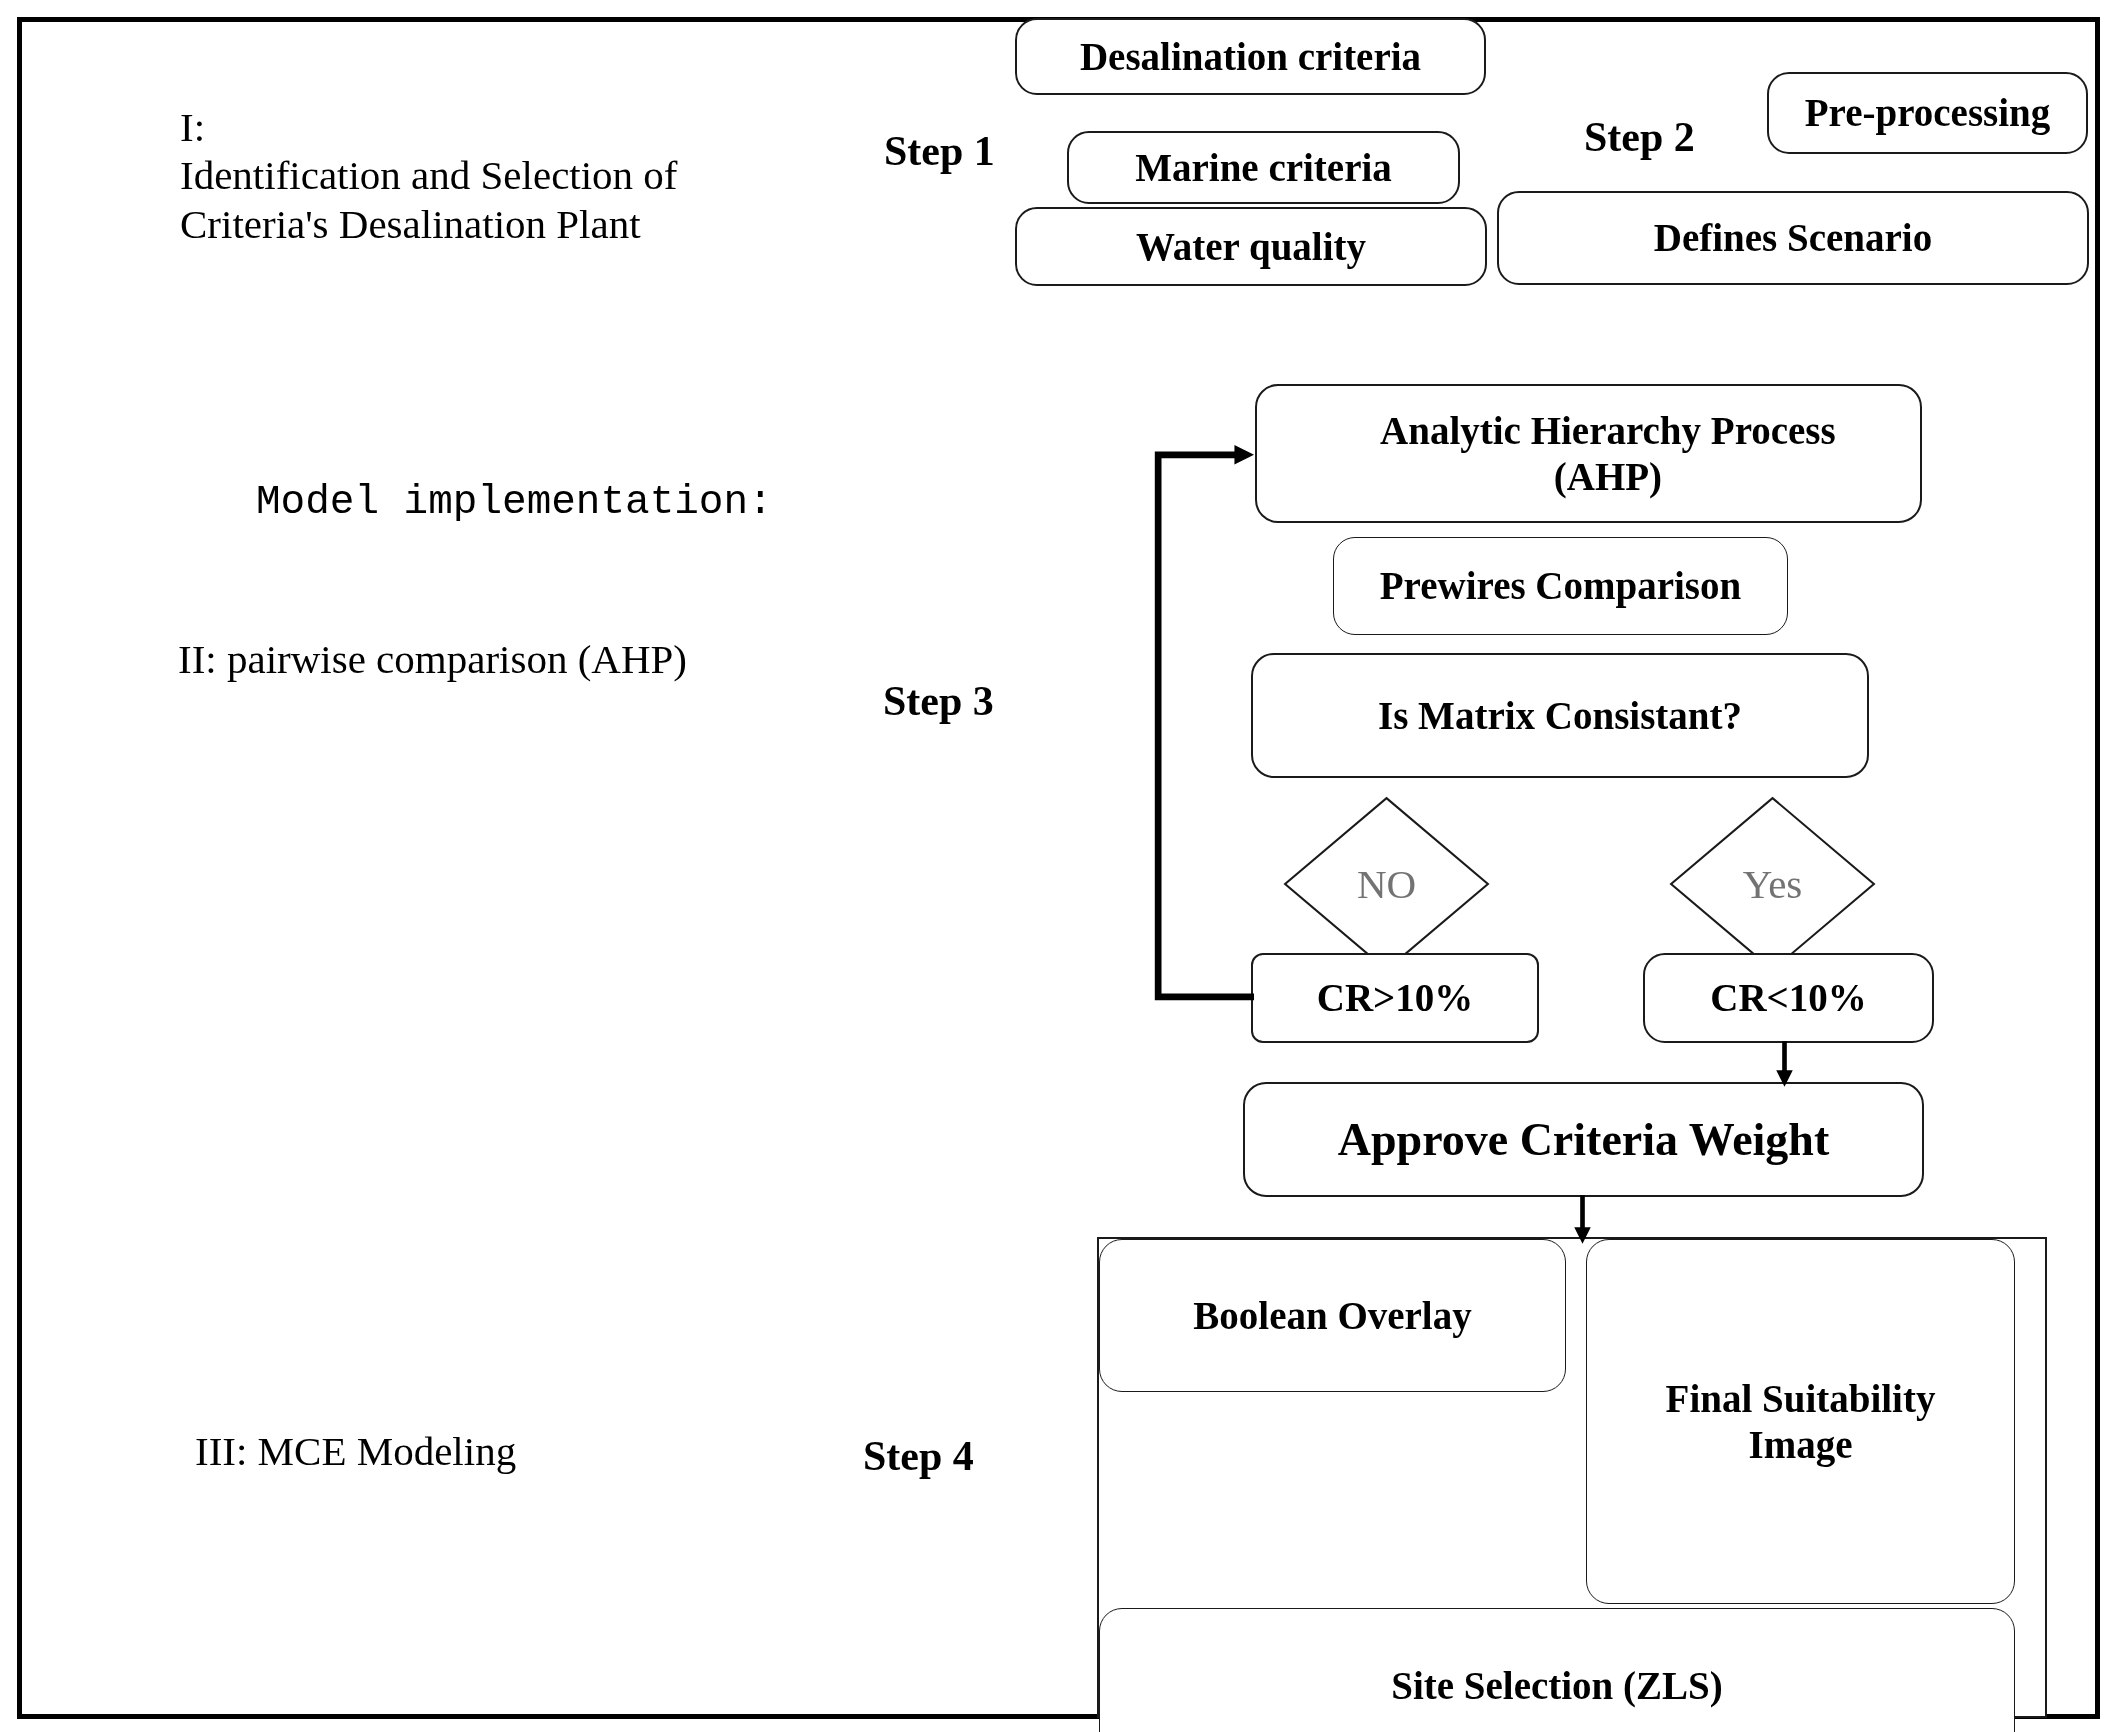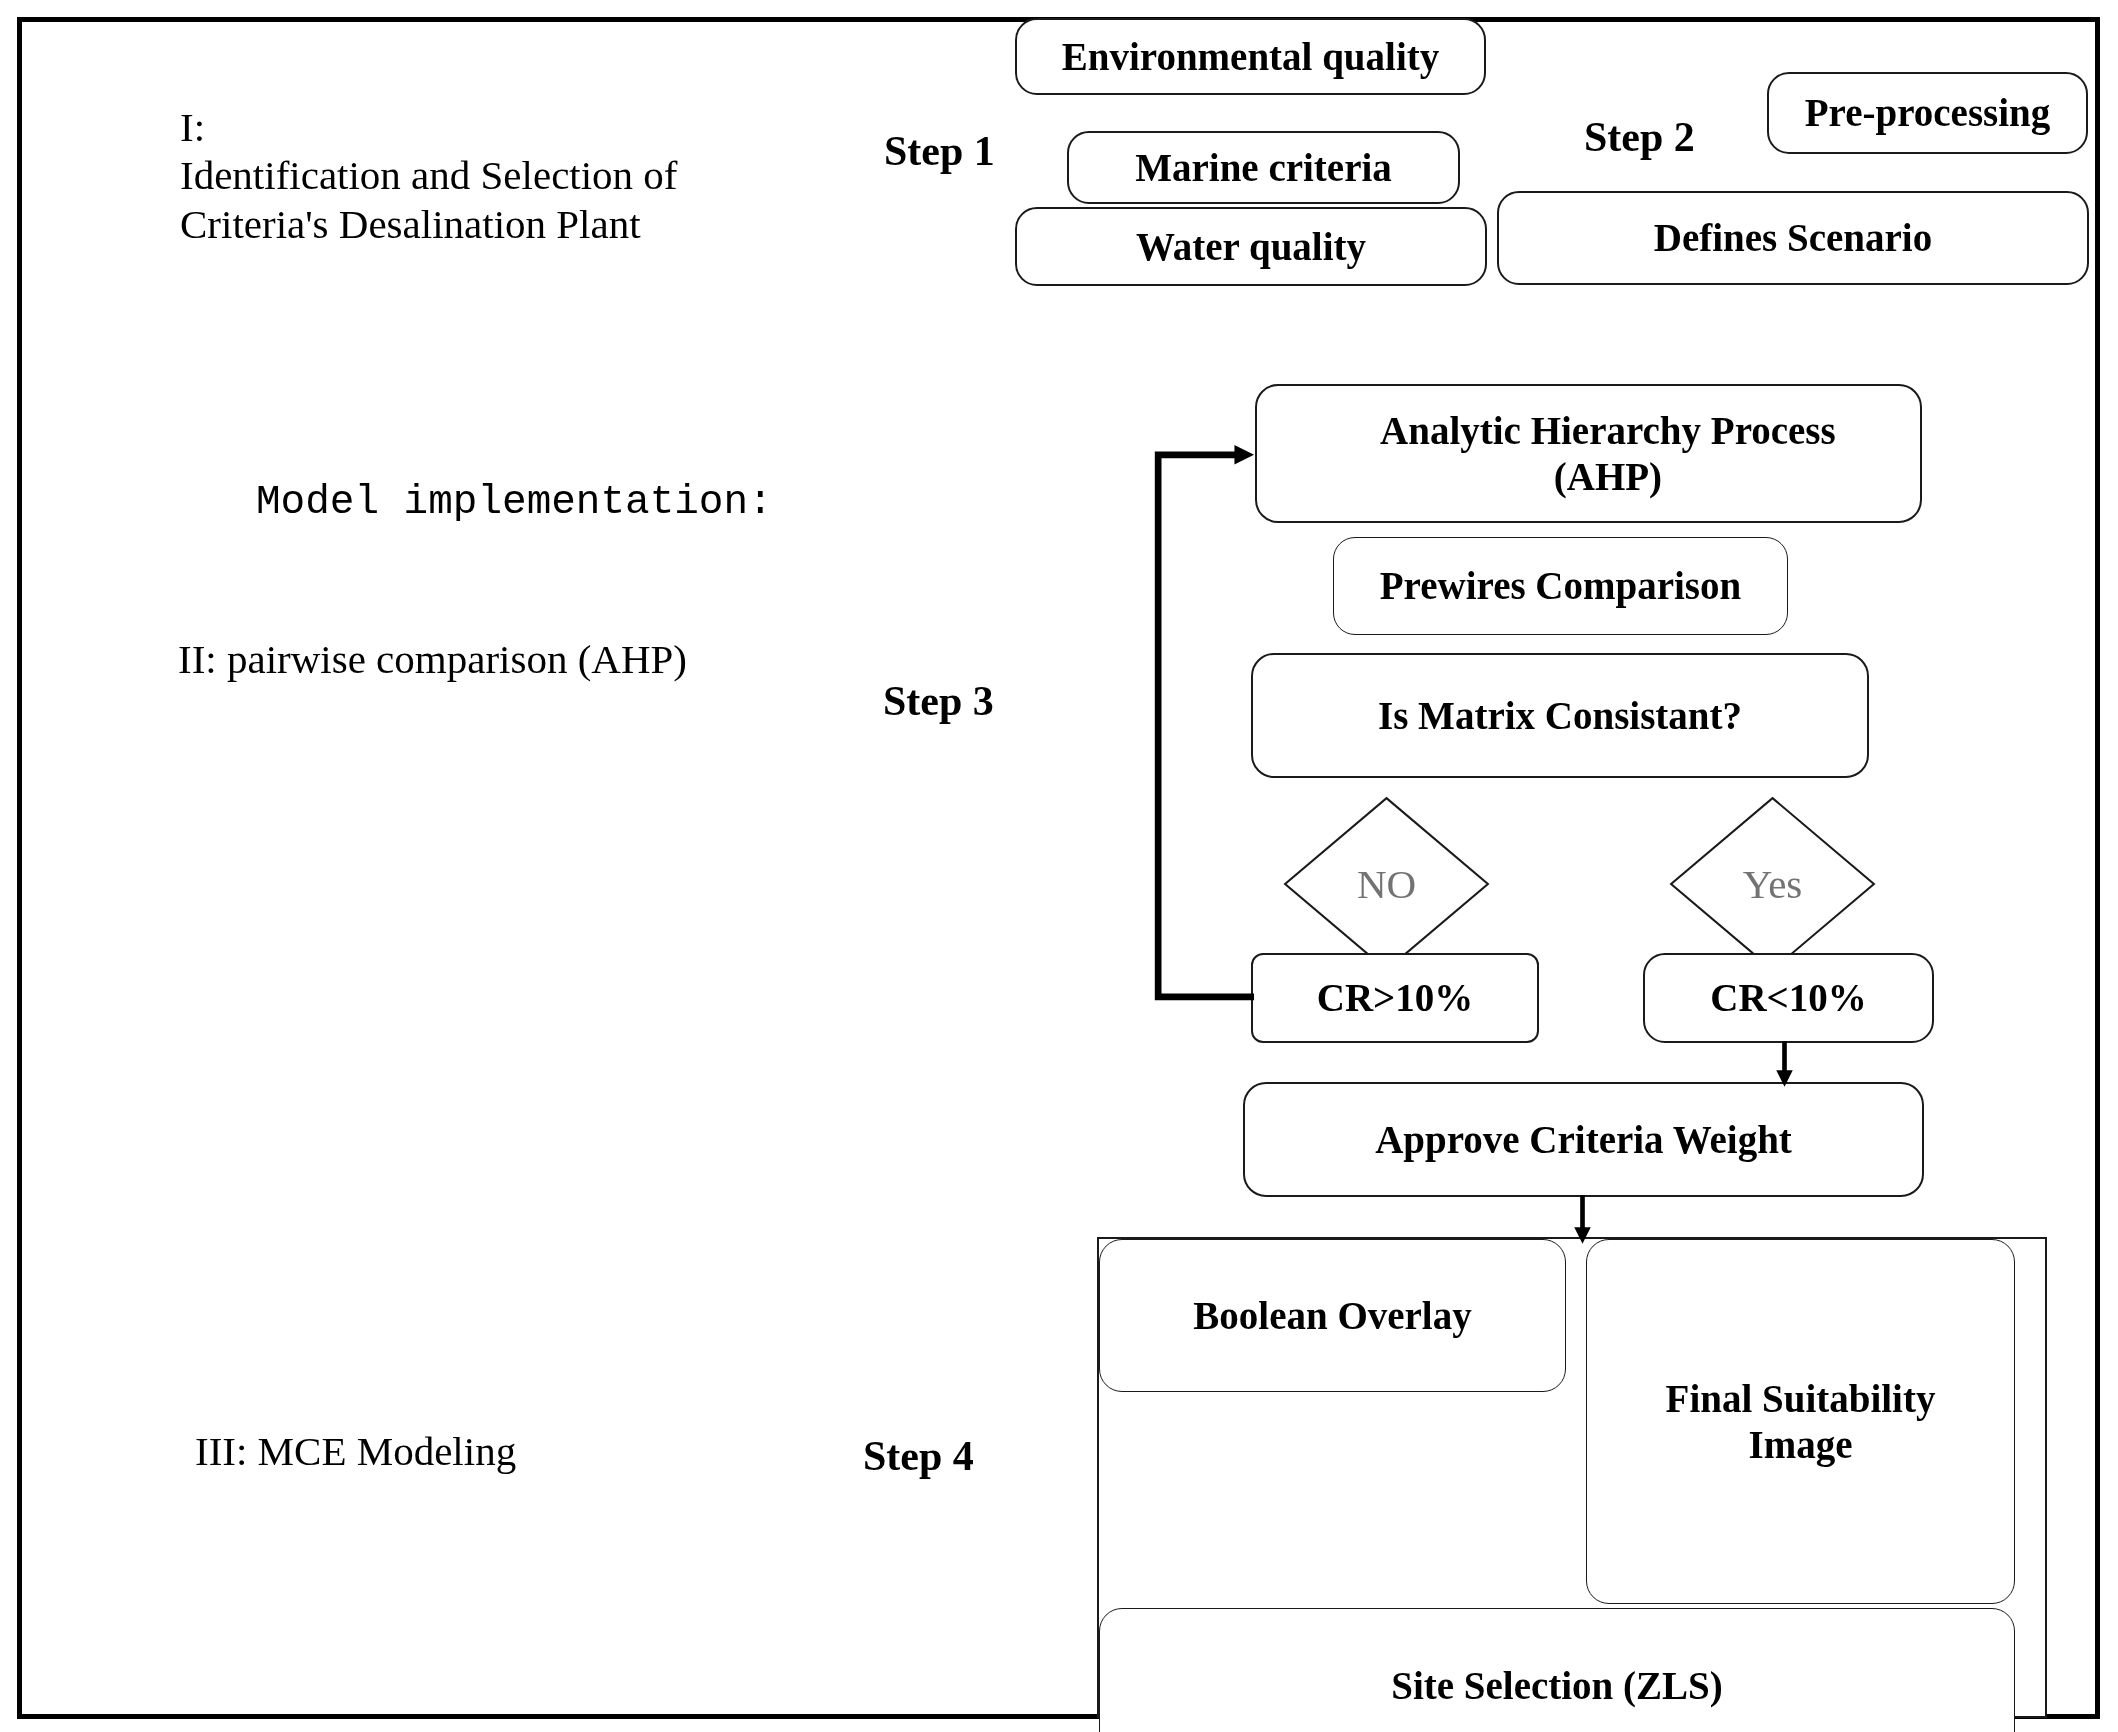--- a/index.html
+++ b/index.html
@@ -84,21 +84,21 @@
   <div class="lbl" style="left:195px;top:1427px;width:724px;font-size:41px;">III: MCE Modeling</div>
 
   <div class="stepnum" style="left:884px;top:127px;font-size:42px;">Step 1</div>
 
   <div class="stepnum" style="left:1584px;top:113px;font-size:42px;">Step 2</div>
 
   <div class="stepnum" style="left:883px;top:677px;font-size:42px;">Step 3</div>
 
   <div class="stepnum" style="left:863px;top:1432px;font-size:42px;">Step 4</div>
 
-  <div class="box" style="left:1015px;top:18px;width:471px;height:77px;font-size:39px;border-radius:22px;">Environmental quality</div>
+  <div class="box" style="left:1015px;top:18px;width:471px;height:77px;font-size:39px;border-radius:22px;">Desalination criteria</div>
 
   <div class="box" style="left:1067px;top:111px;width:393px;height:73px;font-size:39px;border-radius:22px;margin-top:20px;">Marine criteria</div>
 
   <div class="box" style="left:1015px;top:207px;width:472px;height:79px;font-size:39px;border-radius:22px;">Water quality</div>
 
   <div class="box" style="left:1767px;top:72px;width:321px;height:82px;font-size:39px;border-radius:22px;">Pre-processing</div>
 
   <div class="box" style="left:1497px;top:191px;width:592px;height:94px;font-size:39px;border-radius:22px;">Defines Scenario</div>
 
   <div class="box" style="left:1255px;top:384px;width:667px;height:139px;font-size:39px;border-radius:23px;white-space:pre-line;padding-left:44px;">Analytic Hierarchy Process
@@ -119,21 +119,21 @@
     <svg width="207" height="176" viewBox="0 0 400 340">
       <polygon points="200,4 396,170 200,336 4,170" fill="#ffffff" stroke="#1a1a1a" stroke-width="4"></polygon>
     </svg>
     <span style="font-size:41px;">Yes</span>
   </div>
 
   <div class="box" style="left:1251px;top:953px;width:288px;height:90px;font-size:39px;border-radius:12px;text-align:right;">CR&gt;10%</div>
 
   <div class="box" style="left:1643px;top:953px;width:291px;height:90px;font-size:39px;border-radius:22px;">CR&lt;10%</div>
 
-  <div class="box" style="left:1243px;top:1082px;width:681px;height:115px;font-size:39px;border-radius:23px;">Approve Criteria Weight</div>
+  <div class="box" style="left:1243px;top:1082px;width:681px;height:115px;font-size:46px;border-radius:23px;">Approve Criteria Weight</div>
 
   <div class="group-rect" style="left:1097px;top:1237px;width:950px;height:481px;"></div>
 
   <div class="box thin" style="left:1099px;top:1239px;width:467px;height:153px;font-size:39px;border-radius:23px;">Boolean Overlay</div>
 
 
   <div class="box thin" style="left:1586px;top:1239px;width:429px;height:365px;font-size:39px;border-radius:23px;white-space:pre-line;">Final Suitability
 Image</div>
 
   <div class="box thin" style="left:1099px;top:1608px;width:916px;height:155px;font-size:39px;border-radius:23px;">Site Selection (ZLS)</div>

